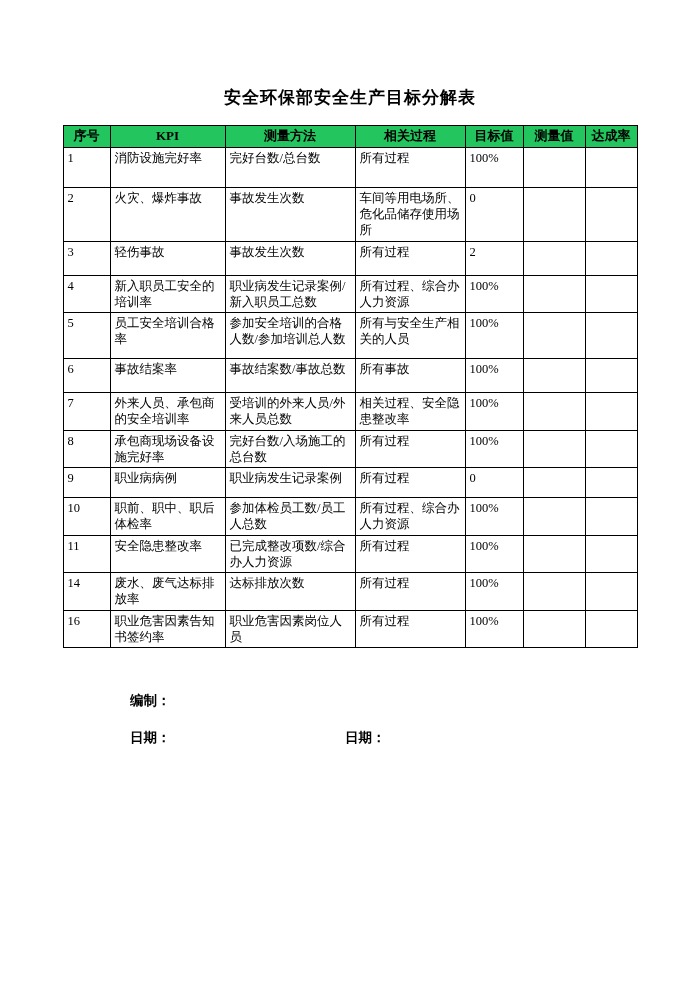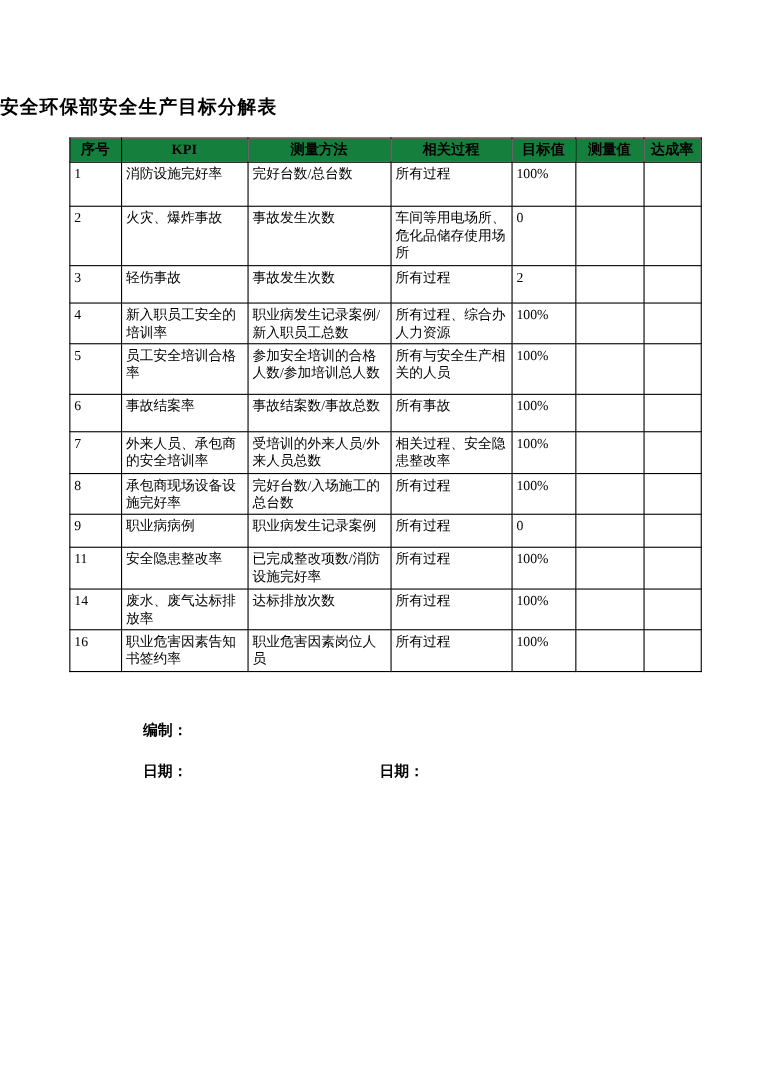--- a/index.html
+++ b/index.html
@@ -13,21 +13,21 @@
   }
   .page {
     position: relative;
     width: 700px;
     height: 990px;
     overflow: hidden;
   }
   .doc-title {
     margin: 0;
     padding-top: 86px;
-    text-align: left;
+    text-align: center;
     font-size: 17px;
     font-weight: bold;
     letter-spacing: 1px;
   }
   table.kpi-table {
     border-collapse: collapse;
     table-layout: fixed;
     width: 574px;
     margin: 16px auto 0 auto;
     font-size: 12.5px;
@@ -35,21 +35,21 @@
   }
   table.kpi-table th,
   table.kpi-table td {
     border: 1px solid #000000;
     vertical-align: top;
     padding: 2px 4px;
     overflow: hidden;
     word-break: break-all;
   }
   table.kpi-table th {
-    background: #15803d;
+    background: #22c55e;
     font-weight: bold;
     text-align: center;
     font-size: 13px;
     padding: 2px 2px;
     vertical-align: middle;
   }
   table.kpi-table td { text-align: left; }
   col.c-no   { width: 47px; }
   col.c-kpi  { width: 115px; }
   col.c-meth { width: 130px; }
@@ -177,23 +177,32 @@
       <tr class="hD">
         <td>9</td>
         <td>职业病病例</td>
         <td>职业病发生记录案例</td>
         <td>所有过程</td>
         <td>0</td>
         <td></td>
         <td></td>
       </tr>
       <tr class="hD">
+        <td>10</td>
+        <td>职前、职中、职后体检率</td>
+        <td>参加体检员工数/员工人总数</td>
+        <td>所有过程、综合办人力资源</td>
+        <td>100%</td>
+        <td></td>
+        <td></td>
+      </tr>
+      <tr class="hD">
         <td>11</td>
         <td>安全隐患整改率</td>
-        <td>已完成整改项数/消防设施完好率</td>
+        <td>已完成整改项数/综合办人力资源</td>
         <td>所有过程</td>
         <td>100%</td>
         <td></td>
         <td></td>
       </tr>
       <tr class="hC">
         <td>14</td>
         <td>废水、废气达标排放率</td>
         <td>达标排放次数</td>
         <td>所有过程</td>

